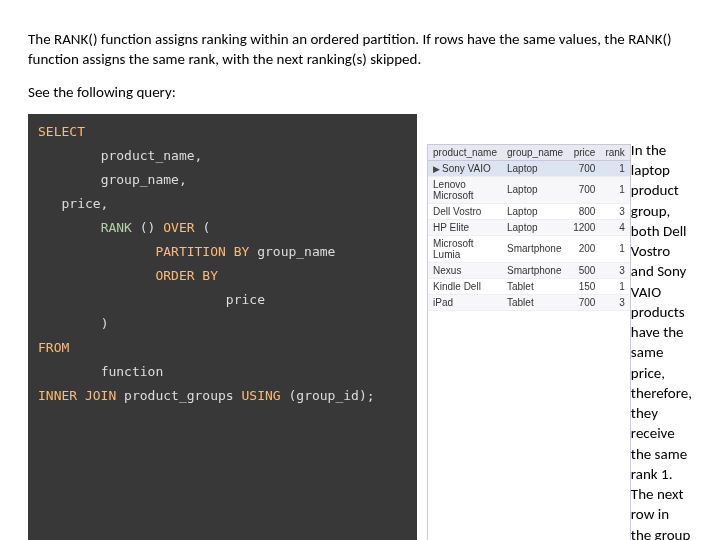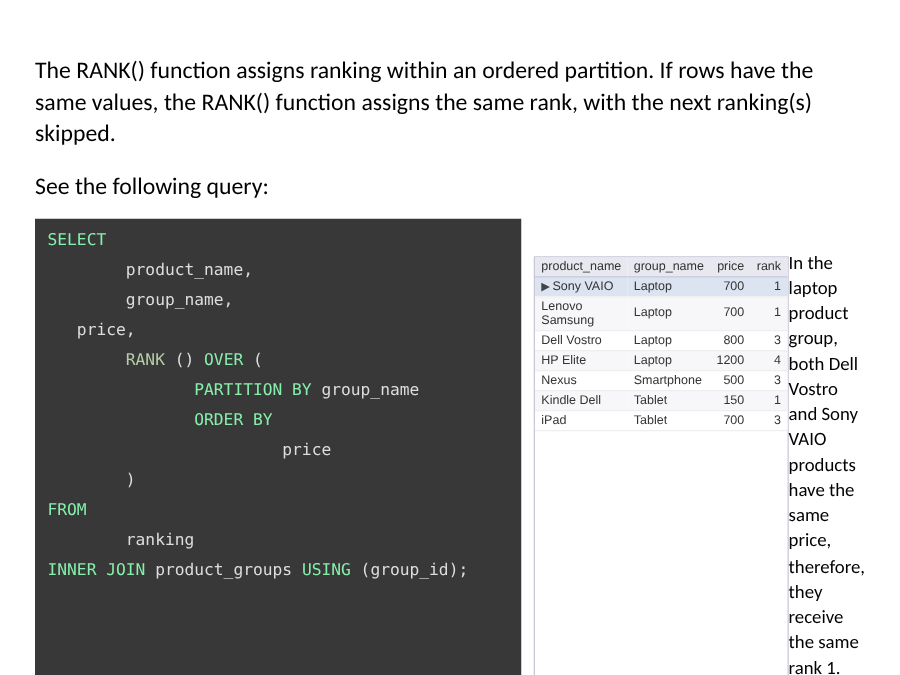--- a/index.html
+++ b/index.html
@@ -7,41 +7,41 @@
     padding: 28px 28px 20px 28px;
     font-family: Calibri, Arial, sans-serif;
     font-size: 14px;
     color: #000;
     width: 720px;
     height: 540px;
     box-sizing: border-box;
     background: #fff;
   }
   .para {
-    font-size: 19px;
+    font-size: 15px;
     line-height: 1.35;
-    margin: 16px 0 12px 0;
+    margin: 1px 0 12px 0;
   }
   .content-row {
     display: flex;
     gap: 10px;
     margin-top: 8px;
   }
   .code-block {
     background: #383838;
     color: #ddd;
     font-family: Consolas, monospace;
     font-size: 13px;
     line-height: 1.85;
     padding: 6px 10px 6px 10px;
     width: 410px;
     box-sizing: border-box;
     white-space: pre;
   }
-  .kw { color: #86efac; }
+  .kw { color: #fdba74; }
   .fn { color: #b5cea8; }
   .right-col {
     flex: 1;
     display: flex;
   }
   .tbl-wrap {
     margin-top: 30px;
     border: 1px solid #c8c8d8;
   }
   table {
@@ -85,21 +85,21 @@
 <div class="code-block"><span class="kw">SELECT</span>
         <span>product_name,</span>
         <span>group_name,</span>
    <span>price,</span>
         <span class="fn">RANK</span><span> () </span><span class="kw">OVER</span><span> (</span>
                <span class="kw">PARTITION BY</span><span> group_name</span>
                <span class="kw">ORDER BY</span>
                         <span>price</span>
         <span>)</span>
 <span class="kw">FROM</span>
-        <span>ranking</span>
+        <span>function</span>
 <span class="kw">INNER JOIN</span><span> product_groups </span><span class="kw">USING</span><span> (group_id);</span></div>
 
   <div class="right-col">
     <div class="tbl-wrap">
       <table>
         <thead>
           <tr>
             <th>product_name</th>
             <th>group_name</th>
             <th class="num">price</th>
@@ -107,36 +107,42 @@
           </tr>
         </thead>
         <tbody id="tbody">
             <tr>
               <td><span class="cursor">▶</span>Sony VAIO</td>
               <td>Laptop</td>
               <td class="num">700</td>
               <td class="num">1</td>
             </tr>
             <tr>
-              <td>Lenovo Samsung</td>
+              <td>Lenovo Microsoft</td>
               <td>Laptop</td>
               <td class="num">700</td>
               <td class="num">1</td>
             </tr>
             <tr>
               <td>Dell Vostro</td>
               <td>Laptop</td>
               <td class="num">800</td>
               <td class="num">3</td>
             </tr>
             <tr>
               <td>HP Elite</td>
               <td>Laptop</td>
               <td class="num">1200</td>
               <td class="num">4</td>
+            </tr>
+            <tr>
+              <td>Microsoft Lumia</td>
+              <td>Smartphone</td>
+              <td class="num">200</td>
+              <td class="num">1</td>
             </tr>
             <tr>
               <td>Nexus</td>
               <td>Smartphone</td>
               <td class="num">500</td>
               <td class="num">3</td>
             </tr>
             <tr>
               <td>Kindle Dell</td>
               <td>Tablet</td>

